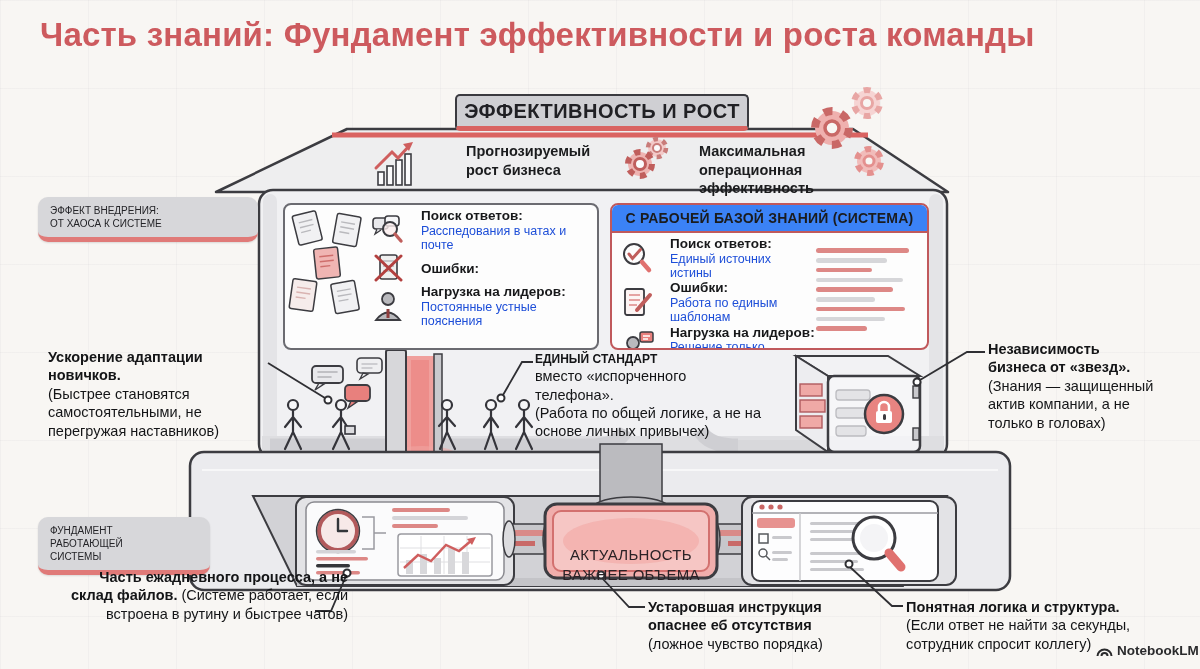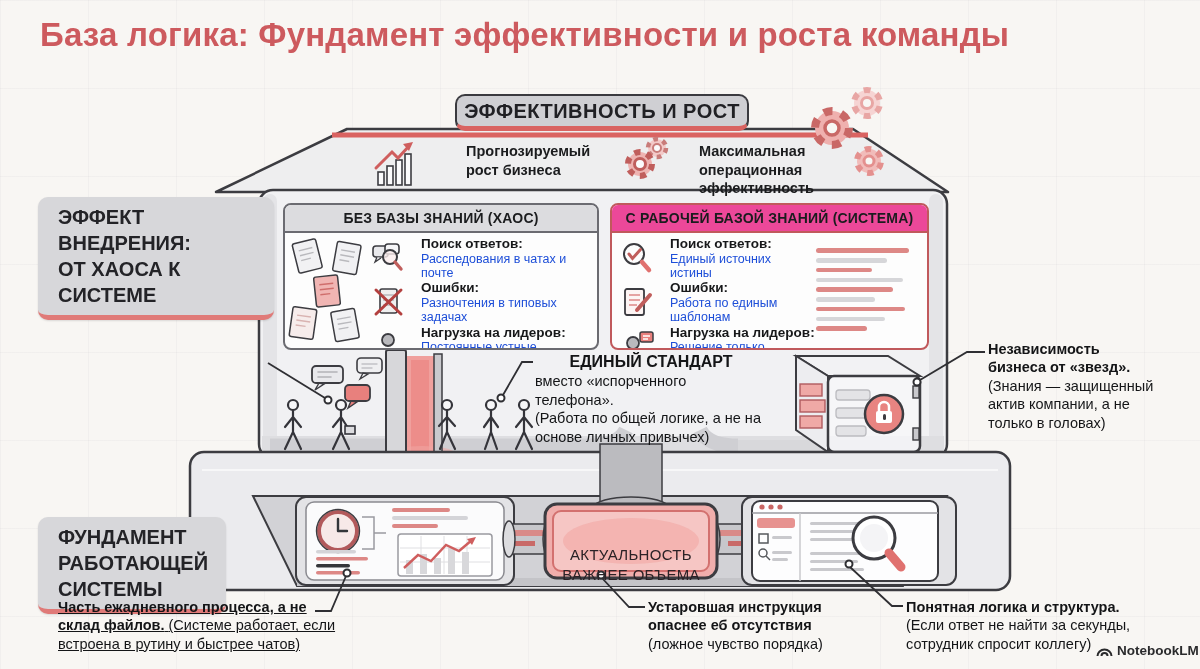--- a/index.html
+++ b/index.html
@@ -6,57 +6,57 @@
   .page{position:relative;width:1200px;height:669px;overflow:hidden;
     font-family:"Liberation Sans",sans-serif;background:#f8f6f3;
     background-image:linear-gradient(rgba(120,120,130,.05) 1px,transparent 1px),
                      linear-gradient(90deg,rgba(120,120,130,.05) 1px,transparent 1px);
     background-size:88px 88px;}
   .scene{position:absolute;left:0;top:0;}
   .title{position:absolute;left:40px;top:16px;margin:0;font-size:33px;font-weight:700;
     color:#cd5a5e;letter-spacing:.2px;white-space:nowrap;}
   .roof-banner{position:absolute;left:455px;top:94px;width:290px;height:30px;
     background:#cfcfd3;border:2.5px solid #3a3a3f;border-bottom:5px solid #d96361;
-    border-radius:10px;display:flex;align-items:center;justify-content:center;
+    border-radius:5px;display:flex;align-items:center;justify-content:center;
     font-size:20px;font-weight:700;color:#202024;letter-spacing:.5px;}
   .roof-label{position:absolute;font-size:14.5px;font-weight:700;color:#1b1c1e;line-height:1.28;margin-left:38px;}
   .rl1{left:428px;top:142px;width:155px;}
   .rl2{left:661px;top:142px;width:210px;}
   .side-label{position:absolute;background:#d7d7da;border-radius:10px;
-    border-bottom:5px solid #e07a78;padding:7px 20px;font-size:20px;font-weight:700;
+    border-bottom:5px solid #e07a78;padding:7px 12px;font-size:10px;font-weight:400;
     color:#232327;line-height:1.3;white-space:pre-line;box-shadow:0 1px 2px rgba(0,0,0,.12);}
   .sl1{left:38px;top:197px;width:196px;}
   .sl2{left:38px;top:489px;width:148px;margin-top:28px;}
   .panel{position:absolute;background:#fdfdfd;border-radius:8px;overflow:hidden;}
   .panel.chaos{left:283px;top:203px;width:312px;height:143px;border:2px solid #6b6b71;}
   .panel.system{left:610px;top:203px;width:315px;height:143px;border:2px solid #c0595c;}
   .p-head{height:26px;display:flex;align-items:center;justify-content:center;
     font-size:14px;font-weight:700;color:#1b1c1e;letter-spacing:.2px;}
   .chaos .p-head{background:#dcdcdf;border-bottom:2px solid #6b6b71;}
-  .system .p-head{background:#ec4899;border-bottom:2.5px solid #c0595c;}
+  .system .p-head{background:#3b82f6;border-bottom:2.5px solid #c0595c;}
   .p-body{display:flex;height:113px;}
   .docs-zone{width:86px;flex:none;}
   .p-items{flex:1;display:flex;flex-direction:column;justify-content:space-evenly;padding:3px 0;}
   .p-item{display:flex;align-items:center;gap:16px;}
   .p-item .ic{flex:none;}
   .pt{display:block;font-size:13.5px;font-weight:700;color:#17181a;line-height:1.15;}
   .pd{display:block;font-size:12.5px;color:#1d4ed8;line-height:1.15;}
   .sys-left{width:196px;flex:none;display:flex;flex-direction:column;justify-content:space-evenly;padding:3px 0 3px 8px;}
   .bars{flex:1;display:flex;flex-direction:column;justify-content:space-evenly;padding:10px 10px 10px 0;}
   .bars span{display:block;height:4.5px;border-radius:3px;}
   .bars .r{background:#dd8886;}
   .bars .g{background:#d6d6d9;}
   .ann{position:absolute;font-size:14.5px;color:#141517;line-height:1.27;}
   .ann .b{font-weight:700;display:block;}
   .ann .n{display:block;}
   .ann-adapt{left:48px;top:348px;width:218px;}
   .ann-std{left:535px;top:352px;width:232px;}
-  .ann-std .b{font-size:16px;text-align:center;}
+  .ann-std .b{font-size:12px;}
   .ann-ind{left:988px;top:340px;width:172px;}
-  .ann-daily{left:58px;top:598px;width:290px;text-align:left;text-decoration:underline;}
+  .ann-daily{left:58px;top:568px;width:290px;text-align:right;}
   .ann-daily .b,.ann-daily .n{display:inline;}
   .ann-out{left:648px;top:598px;width:185px;}
   .ann-log{left:906px;top:598px;width:240px;}
   .f-banner-text{position:absolute;left:545px;top:518px;width:172px;text-align:center;
     font-size:15px;font-weight:400;color:#2b2226;line-height:1.35;letter-spacing:.3px;white-space:pre-line;margin-top:27px;}
   .watermark{position:absolute;left:1096px;top:643px;display:flex;align-items:center;gap:4px;
     font-size:13.5px;font-weight:600;color:#2a2a2c;}
 </style>
 </head>
 <body>
@@ -263,34 +263,33 @@
         <circle cx="917" cy="382" r="3.5" fill="#ffffff" stroke-width="2"></circle>
     <path d="M315,611 H331 L346,576"></path>
         <circle cx="347" cy="573" r="3.5" fill="#ffffff" stroke-width="2"></circle>
     <path d="M602,578 L629,607 H645"></path>
         <circle cx="601" cy="575" r="3.5" fill="#ffffff" stroke-width="2"></circle>
     <path d="M850,567 L892,606 H903"></path>
         <circle cx="849" cy="564" r="3.5" fill="#ffffff" stroke-width="2"></circle>
   </g>
 </svg>
 
-<h1 class="title">База логика: Фундамент эффективности и роста команды</h1>
+<h1 class="title">Часть знаний: Фундамент эффективности и роста команды</h1>
 
 <div class="roof-banner">ЭФФЕКТИВНОСТЬ И РОСТ</div>
 <div class="roof-label rl1">Прогнозируемый рост бизнеса</div>
 <div class="roof-label rl2">Максимальная операционная эффективность</div>
 
 <div class="side-label sl1">ЭФФЕКТ ВНЕДРЕНИЯ:
 ОТ ХАОСА К СИСТЕМЕ</div>
 <div class="side-label sl2">ФУНДАМЕНТ
 РАБОТАЮЩЕЙ
 СИСТЕМЫ</div>
 
 <div class="panel chaos">
-  <div class="p-head">БЕЗ БАЗЫ ЗНАНИЙ (ХАОС)</div>
   <div class="p-body">
     <div class="docs-zone">
       <svg width="86" height="113" viewBox="0 0 86 113">
         <g stroke="#3c3c41" stroke-width="1.5">
           <g transform="rotate(-14 22 22)">
                 <rect x="10" y="8" width="24" height="30" rx="2" fill="#f1f1f3"></rect>
                 <path d="M15,16 h14 M15,21 h14 M15,26 h10" stroke="#b9b9bd" stroke-width="1.4"></path>
               </g>
           <g transform="rotate(10 62 24)">
                 <rect x="50" y="10" width="24" height="30" rx="2" fill="#f1f1f3"></rect>
@@ -326,21 +325,20 @@
             </div>
       </div>
       <div class="p-item">
         <svg class="ic" width="34" height="32" viewBox="0 0 34 32">
           <rect x="9" y="3" width="17" height="24" rx="2" fill="#efefef" stroke="#3c3c41" stroke-width="1.6"></rect>
           <path d="M12,9 h11 M12,14 h11 M12,19 h8" stroke="#b9b9bd" stroke-width="1.5"></path>
           <path d="M5,4 L30,28 M30,4 L5,28" stroke="#b3403f" stroke-width="3" stroke-linecap="round"></path>
         </svg>
         <div>
               <span class="pt">Ошибки:</span>
-              <span class="pd">Разночтения в типовых задачах</span>
             </div>
       </div>
       <div class="p-item">
         <svg class="ic" width="34" height="32" viewBox="0 0 34 32">
           <circle cx="17" cy="9" r="6" fill="#b9b9bd" stroke="#3c3c41" stroke-width="1.8"></circle>
           <path d="M5,30 q12,-15 24,0 z" fill="#b9b9bd" stroke="#3c3c41" stroke-width="1.8"></path>
           <path d="M17,19 v9" stroke="#8f3d3d" stroke-width="3"></path>
         </svg>
         <div>
               <span class="pt">Нагрузка на лидеров:</span>
@@ -398,20 +396,24 @@
       <span class="g" style="width:86%"></span>
       <span class="r" style="width:76%"></span>
       <span class="g" style="width:58%"></span>
       <span class="r" style="width:88%"></span>
       <span class="g" style="width:68%"></span>
       <span class="r" style="width:50%"></span>
     </div>
   </div>
 </div>
 
+<div class="ann ann-adapt">
+  <span class="b">Ускорение адаптации новичков.</span>
+  <span class="n">(Быстрее становятся самостоятельными, не перегружая наставников)</span>
+</div>
 <div class="ann ann-std">
   <span class="b">ЕДИНЫЙ СТАНДАРТ</span>
   <span class="n">вместо «испорченного телефона».</span>
   <span class="n">(Работа по общей логике, а не на основе личных привычех)</span>
 </div>
 <div class="ann ann-ind">
   <span class="b">Независимость бизнеса от «звезд».</span>
   <span class="n">(Знания — защищенный актив компании, а не только в головах)</span>
 </div>
 <div class="ann ann-daily">

